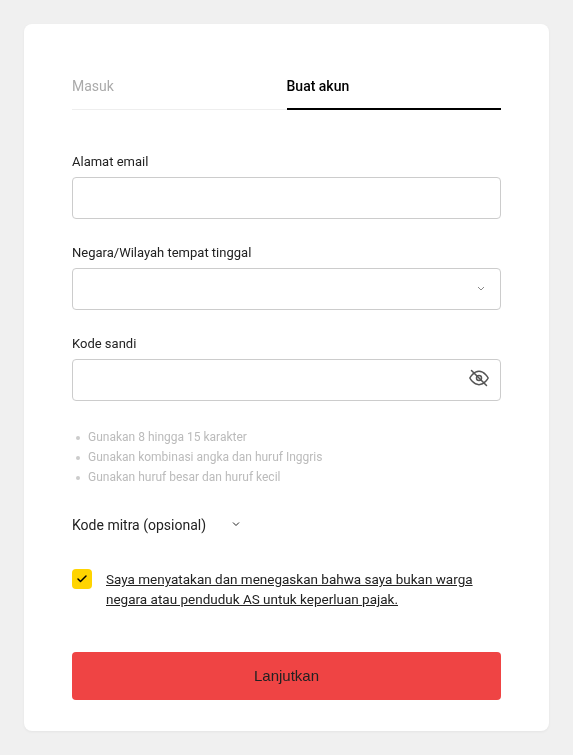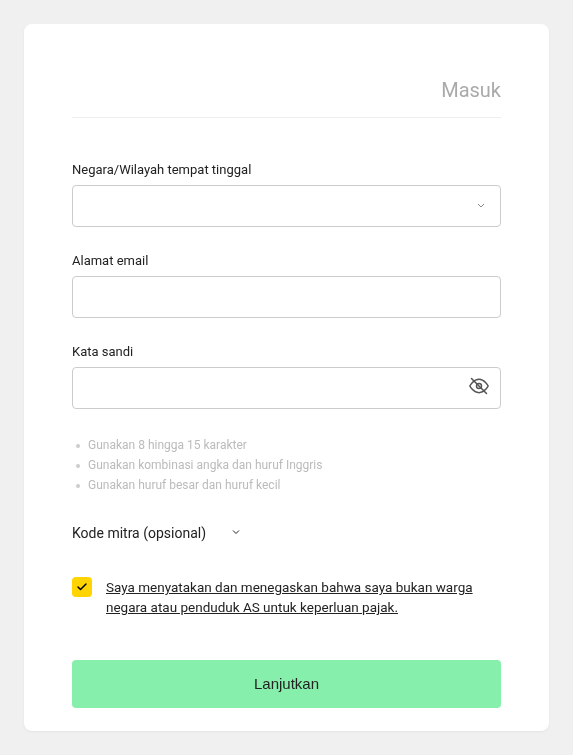--- a/index.html
+++ b/index.html
@@ -17,23 +17,23 @@
   height: 100%;
   box-shadow: 0 1px 3px rgba(0,0,0,0.05);
 }
 .tabs {
   display: flex;
   border-bottom: 1px solid #eee;
   margin-bottom: 44px;
 }
 .tab {
   flex: 1;
-  text-align: right;
+  text-align: left;
   padding: 14px 0;
-  font-size: 20px;
+  font-size: 14px;
   cursor: pointer;
   color: #aaa;
   border-bottom: 2px solid transparent;
   margin-bottom: -1px;
 }
 .tab.active {
   color: #000;
   border-bottom: 2px solid #000;
   font-weight: 500;
 }
@@ -123,58 +123,59 @@
 .checkbox svg { width: 12px; height: 12px; }
 .checkbox-text {
   font-size: 13.5px;
   color: #222;
   line-height: 1.5;
   text-decoration: underline;
 }
 .submit-btn {
   width: 100%;
   height: 48px;
-  background: #86efac;
+  background: #ef4444;
   border: none;
   border-radius: 4px;
   font-size: 15px;
   color: #222;
   cursor: pointer;
 }
 </style>
 </head>
 <body>
 
 <div class="card">
 
   <div class="tabs">
     <div class="tab">Masuk</div>
+    <div class="tab active">Buat akun</div>
+  </div>
+
+  <div class="field-group">
+    <label class="field-label">Alamat email</label>
+    <div class="input-wrap">
+      <input type="text" class="text-input" value="" style="">
+    </div>
   </div>
 
   <div class="field-group">
     <label class="field-label">Negara/Wilayah tempat tinggal</label>
     <div class="input-wrap">
       <select class="select-input"></select>
       <span class="chevron-icon">
         <svg width="12" height="12" viewBox="0 0 24 24" fill="none" stroke="currentColor" stroke-width="2">
             <polyline points="6 9 12 15 18 9"></polyline>
           </svg>
       </span>
     </div>
   </div>
 
   <div class="field-group">
-    <label class="field-label">Alamat email</label>
-    <div class="input-wrap">
-      <input type="text" class="text-input" value="" style="">
-    </div>
-  </div>
-
-  <div class="field-group">
-    <label class="field-label">Kata sandi</label>
+    <label class="field-label">Kode sandi</label>
     <div class="input-wrap">
       <input type="password" class="text-input" value="" style="">
       <span class="eye-icon">
         <svg width="20" height="20" viewBox="0 0 24 24" fill="none" stroke="currentColor" stroke-width="1.8" stroke-linecap="round" stroke-linejoin="round">
             <path d="M1 12s4-8 11-8 11 8 11 8-4 8-11 8-11-8-11-8z"></path>
             <circle cx="12" cy="12" r="3"></circle>
             <line x1="3" y1="3" x2="21" y2="21"></line>
           </svg>
       </span>
     </div>

